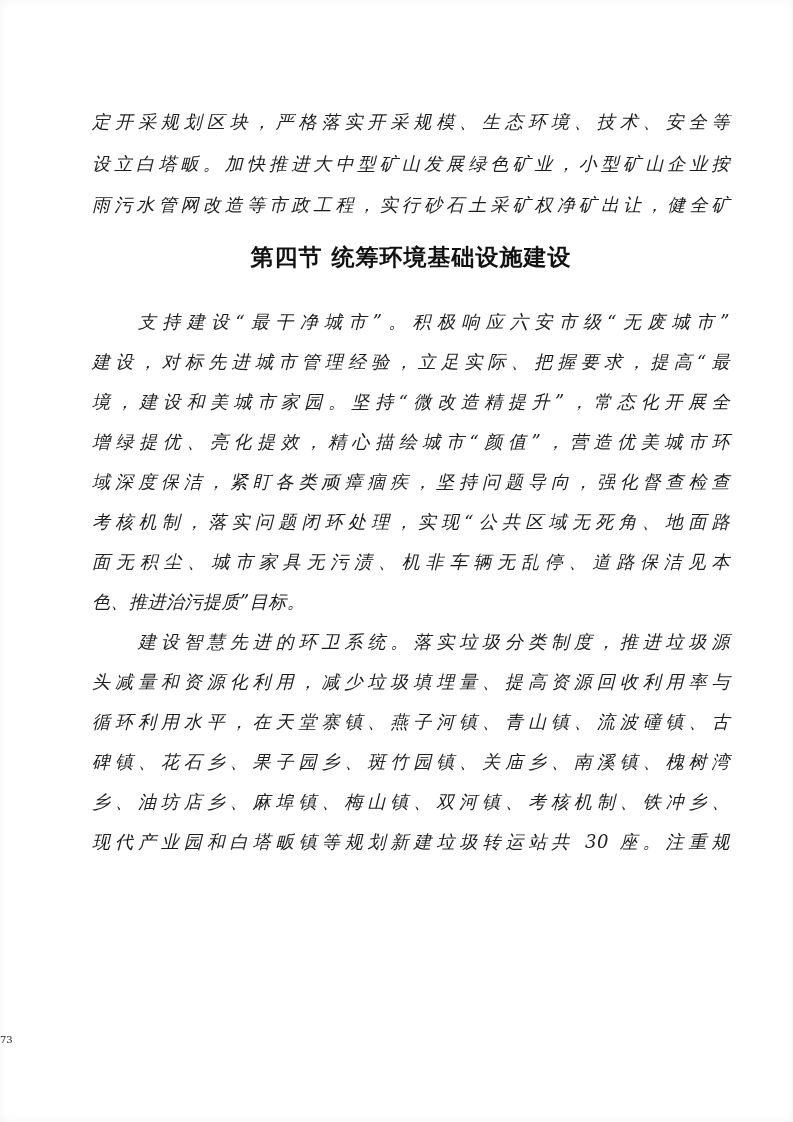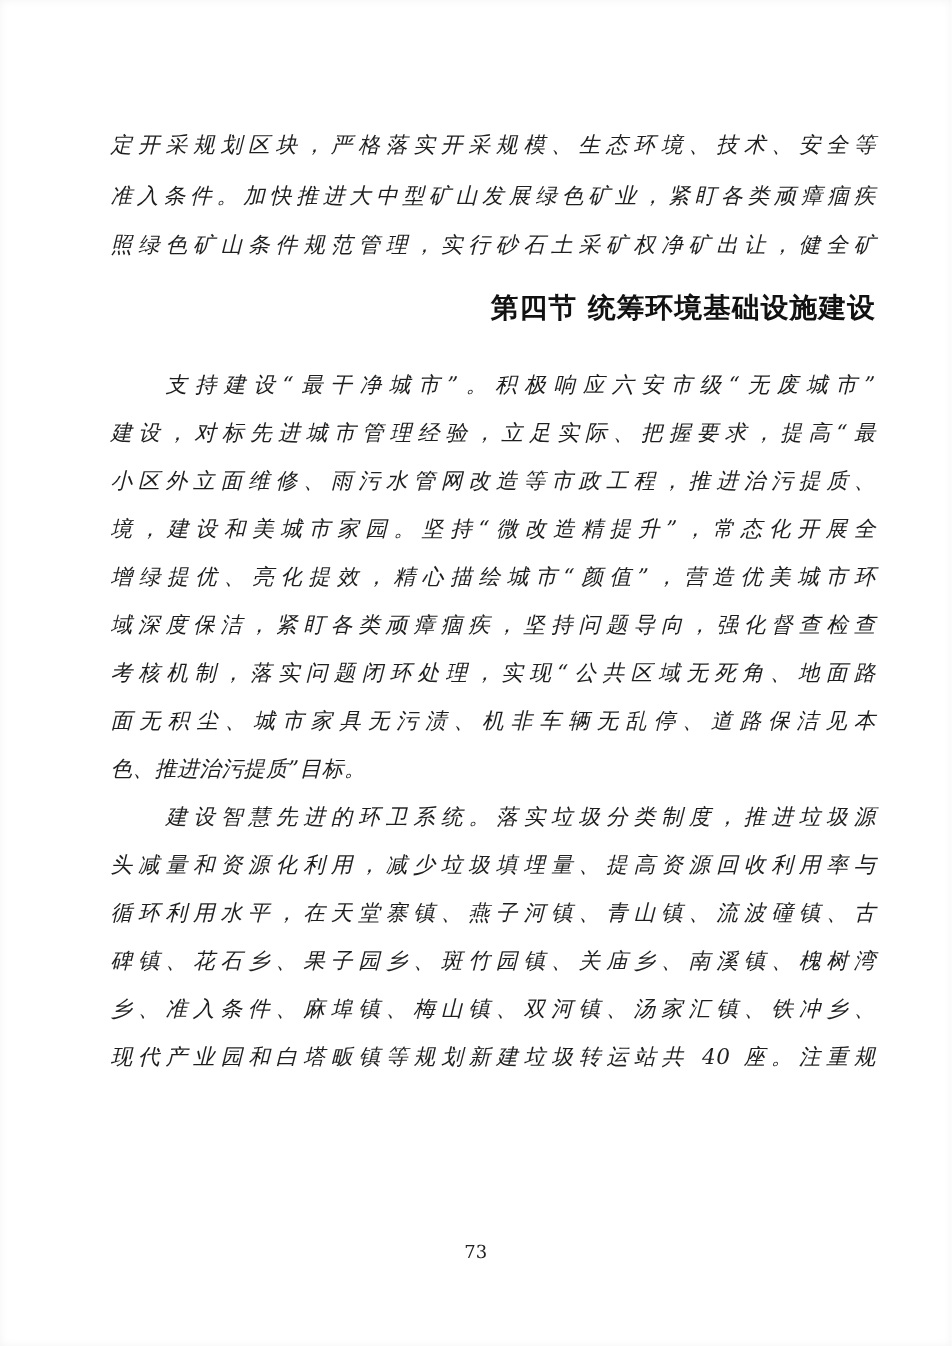--- a/index.html
+++ b/index.html
@@ -46,63 +46,61 @@
     text-align-last: justify;
   }
   .line.indent {
     padding-left: 46px;
   }
   .section-heading {
     margin-top: 16px;
     margin-bottom: 30px;
     height: 30px;
     line-height: 30px;
-    text-align: right;
+    text-align: center;
     font-family: "DejaVu Sans", "Liberation Sans", sans-serif;
     font-weight: bold;
     font-size: 23px;
     color: #111111;
     letter-spacing: 1px;
   }
   .page-number {
     position: absolute;
     left: 0;
     top: 1034px;
     width: 100%;
-    text-align: center;
     font-family: "DejaVu Serif", "Liberation Serif", serif;
-    font-size: 15px;
+    font-size: 10px;
     color: #222222;
   }
 </style>
 </head>
 <body>
 
 <div class="page">
   <div class="doc-body">
       <div class="paragraph">
         <div class="line fill">定开采规划区块，严格落实开采规模、生态环境、技术、安全等</div>
-        <div class="line fill">准入条件。加快推进大中型矿山发展绿色矿业，紧盯各类顽瘴痼疾</div>
-        <div class="line fill">照绿色矿山条件规范管理，实行砂石土采矿权净矿出让，健全矿</div>
+        <div class="line fill">设立白塔畈。加快推进大中型矿山发展绿色矿业，小型矿山企业按</div>
+        <div class="line fill">雨污水管网改造等市政工程，实行砂石土采矿权净矿出让，健全矿</div>
       </div>
       <div class="section-heading">第四节 统筹环境基础设施建设</div>
       <div class="paragraph">
         <div class="line fill indent">支持建设“最干净城市”。积极响应六安市级“无废城市”</div>
         <div class="line fill">建设，对标先进城市管理经验，立足实际、把握要求，提高“最</div>
-        <div class="line fill">小区外立面维修、雨污水管网改造等市政工程，推进治污提质、</div>
         <div class="line fill">境，建设和美城市家园。坚持“微改造精提升”，常态化开展全</div>
         <div class="line fill">增绿提优、亮化提效，精心描绘城市“颜值”，营造优美城市环</div>
         <div class="line fill">域深度保洁，紧盯各类顽瘴痼疾，坚持问题导向，强化督查检查</div>
         <div class="line fill">考核机制，落实问题闭环处理，实现“公共区域无死角、地面路</div>
         <div class="line fill">面无积尘、城市家具无污渍、机非车辆无乱停、道路保洁见本</div>
         <div class="line">色、推进治污提质”目标。</div>
       </div>
       <div class="paragraph">
         <div class="line fill indent">建设智慧先进的环卫系统。落实垃圾分类制度，推进垃圾源</div>
         <div class="line fill">头减量和资源化利用，减少垃圾填埋量、提高资源回收利用率与</div>
         <div class="line fill">循环利用水平，在天堂寨镇、燕子河镇、青山镇、流波䃥镇、古</div>
         <div class="line fill">碑镇、花石乡、果子园乡、斑竹园镇、关庙乡、南溪镇、槐树湾</div>
-        <div class="line fill">乡、准入条件、麻埠镇、梅山镇、双河镇、汤家汇镇、铁冲乡、</div>
-        <div class="line fill">现代产业园和白塔畈镇等规划新建垃圾转运站共 40 座。注重规</div>
+        <div class="line fill">乡、油坊店乡、麻埠镇、梅山镇、双河镇、考核机制、铁冲乡、</div>
+        <div class="line fill">现代产业园和白塔畈镇等规划新建垃圾转运站共 30 座。注重规</div>
       </div>
     </div>
   <div class="page-number">73</div>
 </div>
 
 </body></html>

